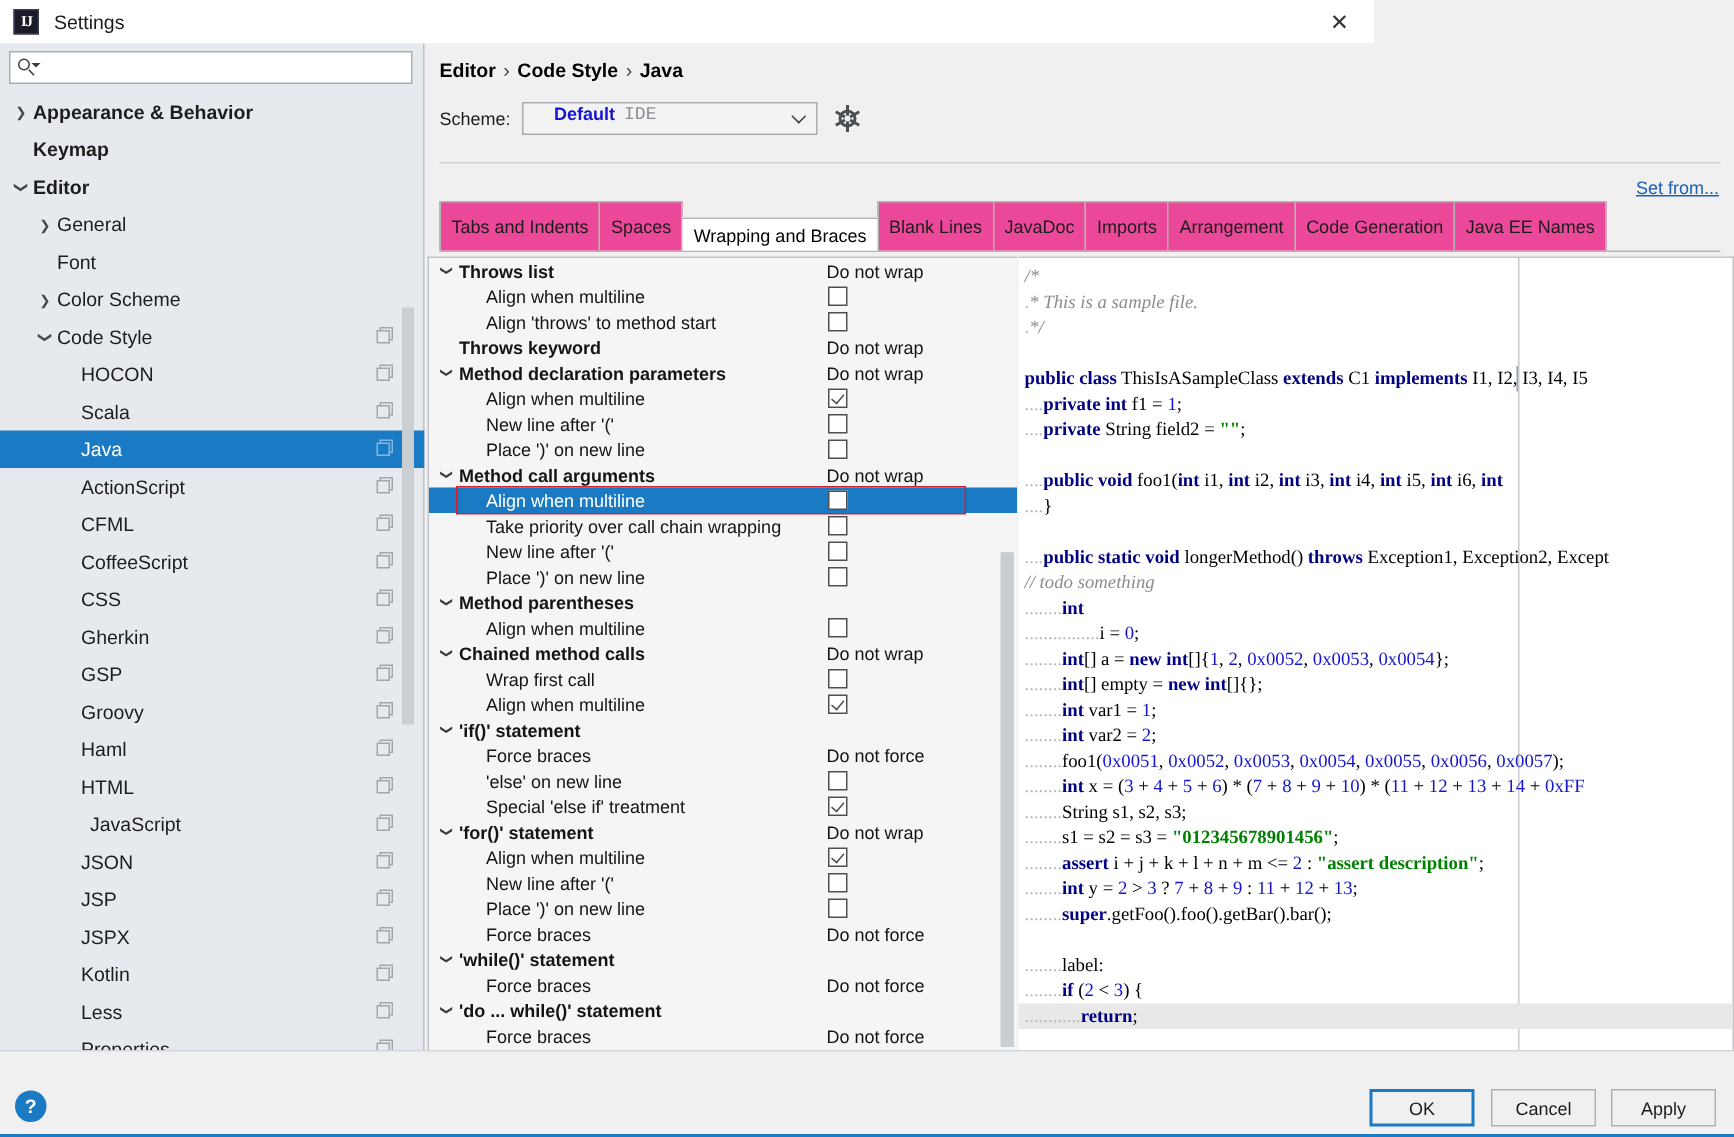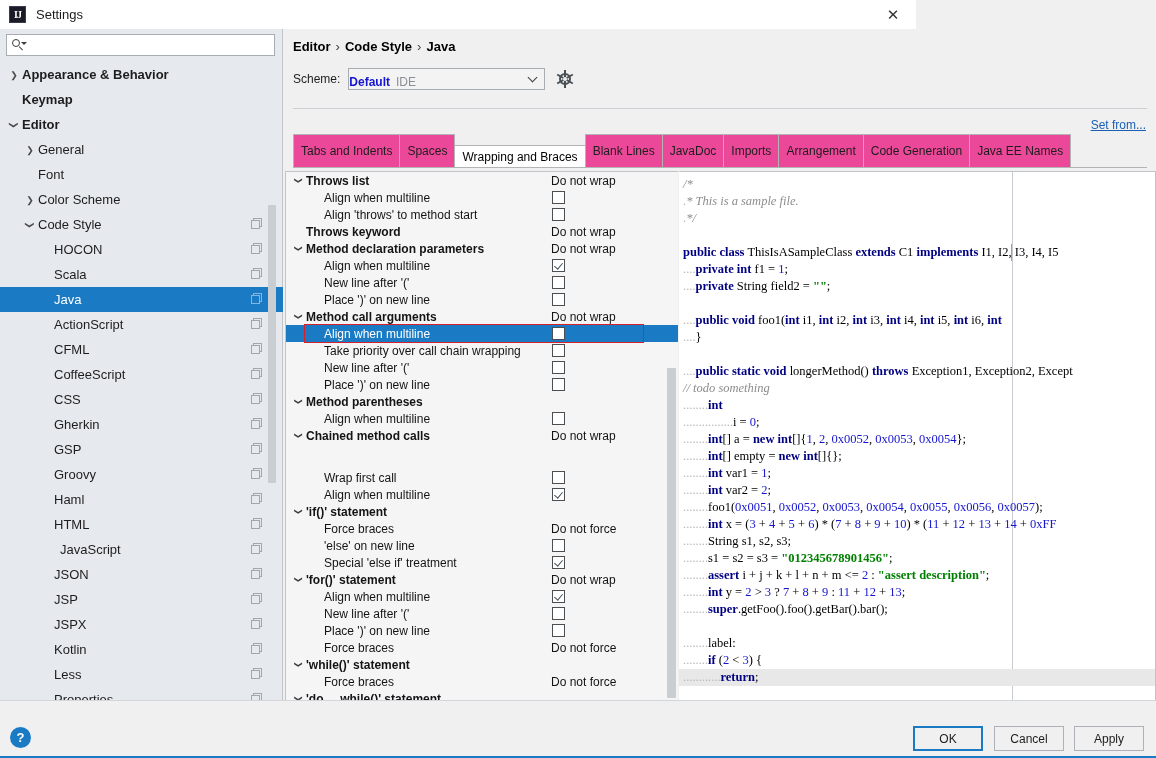--- a/index.html
+++ b/index.html
@@ -127,24 +127,24 @@
   .breadcrumb .sep { font-weight:normal; color:#444; margin:0 5px; }
 
   .schemerow {
     position:absolute; left:9px; top:38px; height:24px;
     display:flex; align-items:center;
   }
   .schemerow .lbl { font-size:12px; color:#1d1d1d; margin-right:8px; }
   .combo {
     position:relative; width:197px; height:22px;
     background:#f3f3f3; border:1px solid #a8adb2;
-    display:flex; align-items:flex-end; padding-left:0;
+    display:flex; align-items:flex-start; padding-left:20px;
   }
   .combo .v-main { font-size:12px; font-weight:bold; color:#1414d2; }
-  .combo .v-sub { font-size:12px; color:#8a8f94; margin-left:6px; }
+  .combo .v-sub { font-size:12px; color:#8a8f94; margin-left:6px;font-family:Liberation Mono, monospace; }
   .combo .chev {
     position:absolute; right:8px; top:7px;
     width:7px; height:7px; border-right:1.4px solid #3c3f41;
     border-bottom:1.4px solid #3c3f41; transform:rotate(45deg);
     margin-top:-2px;
   }
   .gear {
     margin-left:12px; width:16px; height:16px; position:relative;
   }
   .gear .g-ring {
@@ -633,21 +633,21 @@
           <div class="orow" style="padding-left: 22px;">
             <span class="oarrow"></span>
             <span class="olabel">Align when multiline</span>
             <span class="cbox"></span>
           </div>
           <div class="orow" style="padding-left: 4px;">
             <span class="oarrow" style="display: inline-block; transform: rotate(90deg);">❯</span>
             <span class="olabel bold">Chained method calls</span>
             <span class="oval">Do not wrap</span>
           </div>
-          <div class="orow" style="padding-left: 22px; margin-top: 25px;">
+          <div class="orow" style="padding-left: 22px;">
             <span class="oarrow"></span>
             <span class="olabel">Wrap first call</span>
             <span class="cbox"></span>
           </div>
           <div class="orow" style="padding-left: 22px;">
             <span class="oarrow"></span>
             <span class="olabel">Align when multiline</span>
             <span class="cbox">
               <span class="tick"></span>
             </span>

